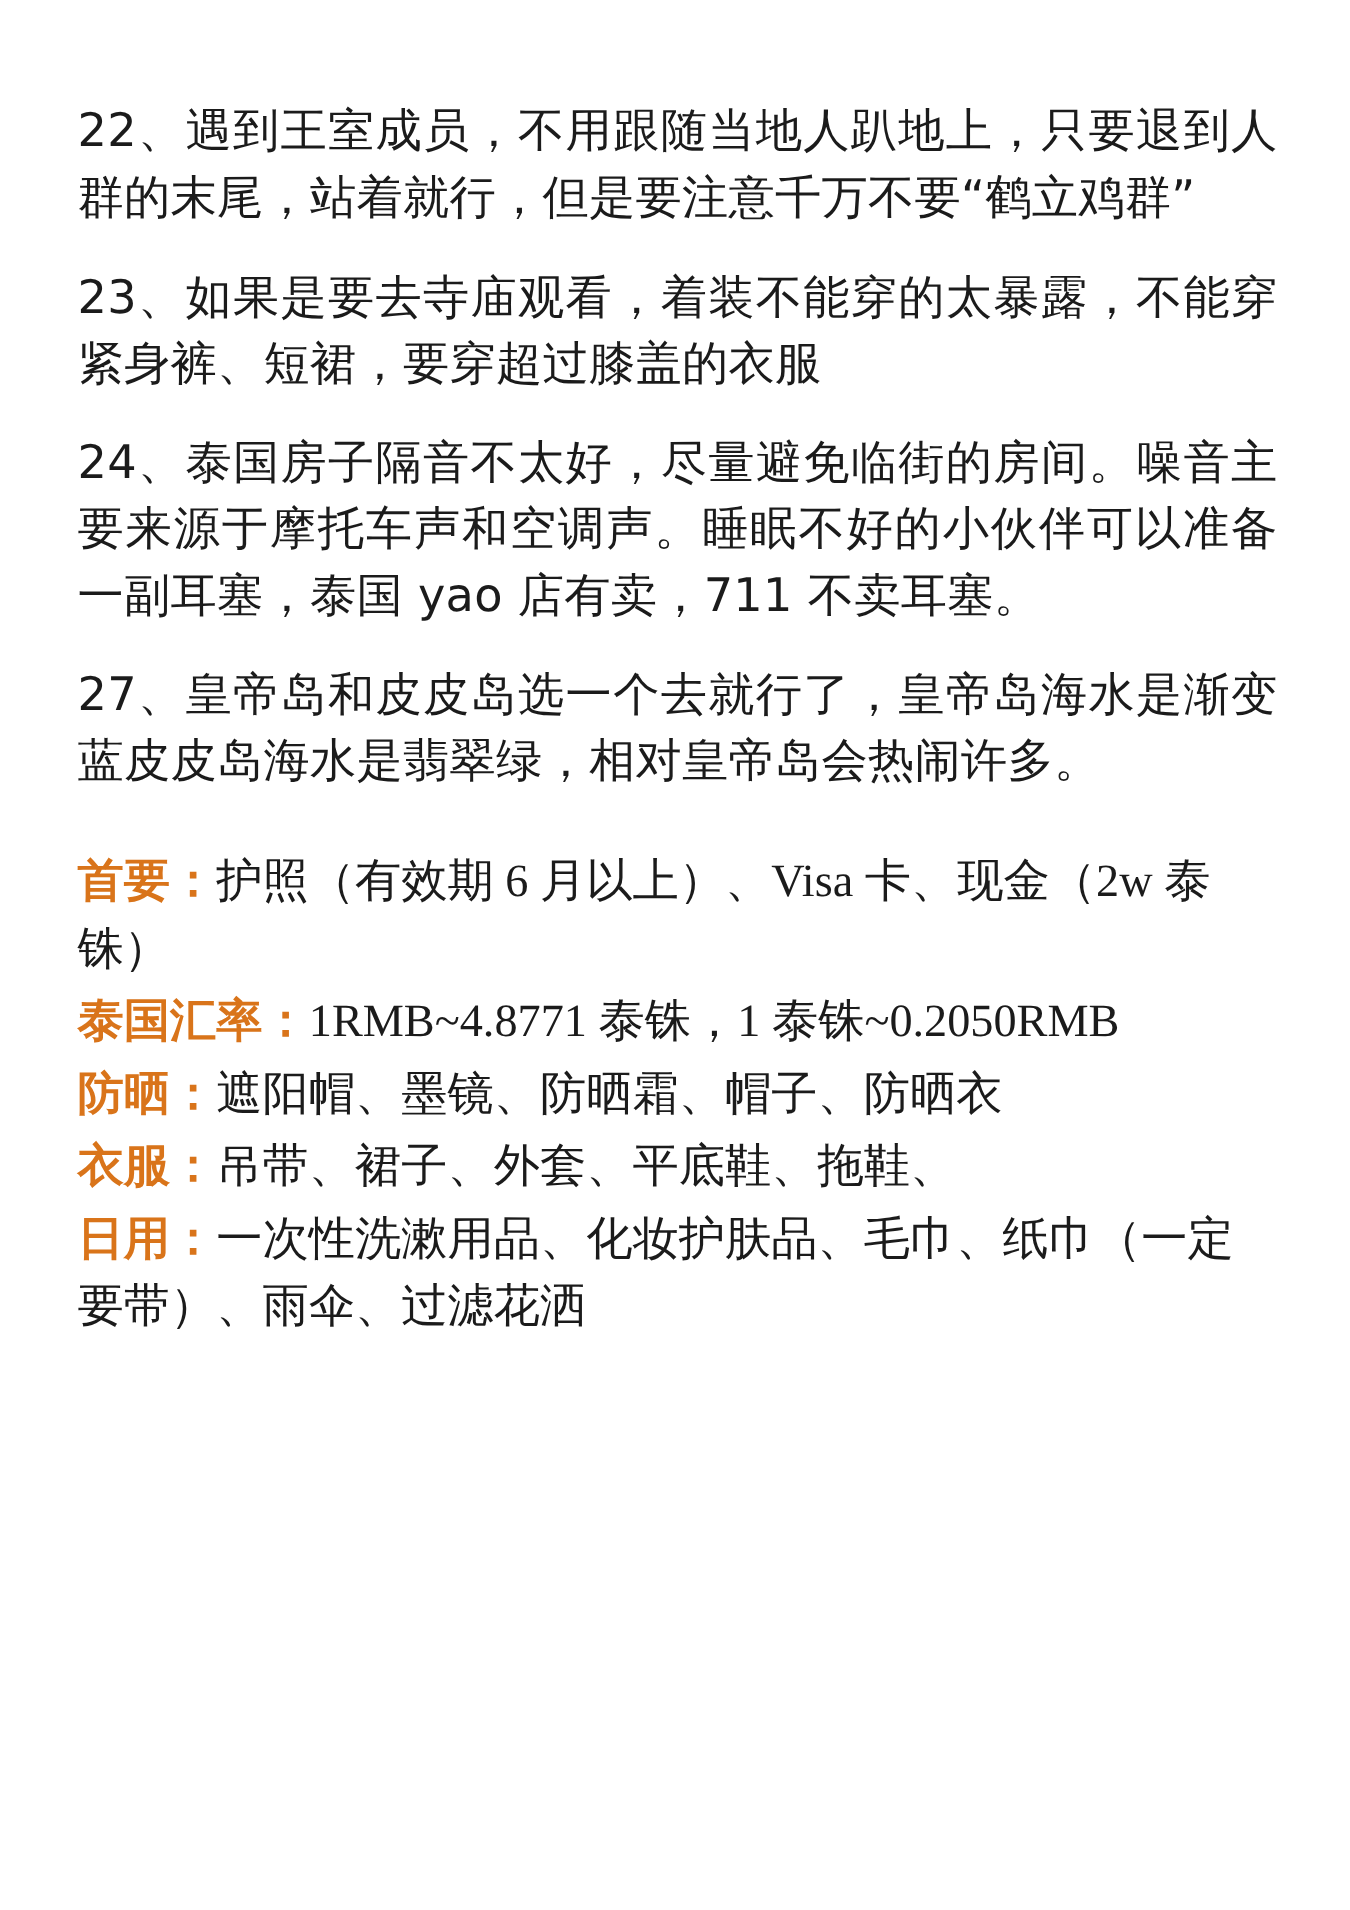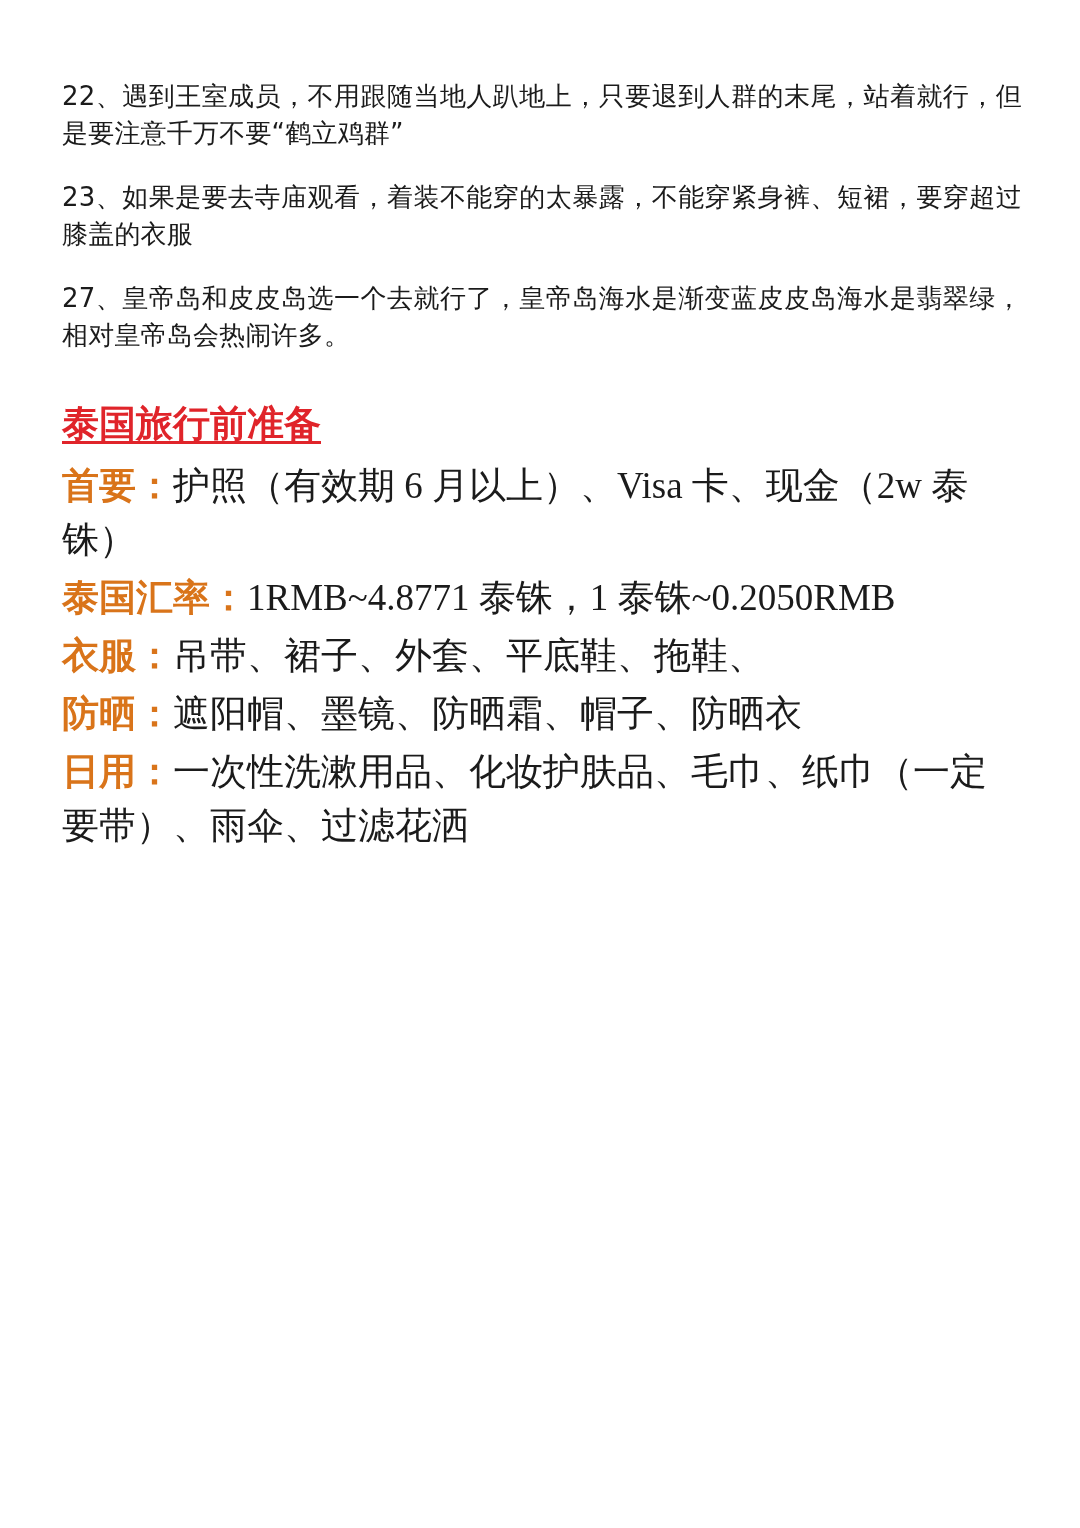--- a/index.html
+++ b/index.html
@@ -21,21 +21,21 @@
     padding: 78px 58px 30px 62px;
     background: #ffffff;
   }
 
   
   .tips {
     margin: 0;
     padding: 0;
   }
   .tip {
-    font-size: 26px;
+    font-size: 37px;
     line-height: 1.44;
     letter-spacing: 0.2px;
     color: #1b1b1b;
     margin: 0 0 26px 0;
     text-align: justify;
     text-justify: inter-character;
     font-family: "DejaVu Sans", "Liberation Sans", sans-serif;
     font-weight: 400;
   }
   .tip:last-child { margin-bottom: 0; }
@@ -80,38 +80,38 @@
   }
 </style>
 </head>
 <body>
 
 <div class="page">
 
   <section class="tips">
     <p class="tip">22、遇到王室成员，不用跟随当地人趴地上，只要退到人群的末尾，站着就行，但是要注意千万不要“鹤立鸡群”</p>
     <p class="tip">23、如果是要去寺庙观看，着装不能穿的太暴露，不能穿紧身裤、短裙，要穿超过膝盖的衣服</p>
+    <p class="tip">24、泰国房子隔音不太好，尽量避免临街的房间。噪音主要来源于摩托车声和空调声。睡眠不好的小伙伴可以准备一副耳塞，泰国 yao 店有卖，711 不卖耳塞。</p>
     <p class="tip">27、皇帝岛和皮皮岛选一个去就行了，皇帝岛海水是渐变蓝皮皮岛海水是翡翠绿，相对皇帝岛会热闹许多。</p>
   </section>
 
   <section class="prep">
-    <h2 class="prep-title">泰国旅行前准备</h2>
 
     <ul class="prep-list">
       <li class="prep-row">
         <span class="label">首要：</span><span class="value">护照（有效期 6 月以上）、Visa 卡、现金（2w 泰铢）</span>
       </li>
       <li class="prep-row">
         <span class="label">泰国汇率：</span><span class="value">1RMB~4.8771 泰铢，1 泰铢~0.2050RMB</span>
       </li>
       <li class="prep-row">
-        <span class="label">衣服：</span><span class="value">吊带、裙子、外套、平底鞋、拖鞋、</span>
+        <span class="label">防晒：</span><span class="value">遮阳帽、墨镜、防晒霜、帽子、防晒衣</span>
       </li>
       <li class="prep-row">
-        <span class="label">防晒：</span><span class="value">遮阳帽、墨镜、防晒霜、帽子、防晒衣</span>
+        <span class="label">衣服：</span><span class="value">吊带、裙子、外套、平底鞋、拖鞋、</span>
       </li>
       <li class="prep-row">
         <span class="label">日用：</span><span class="value">一次性洗漱用品、化妆护肤品、毛巾、纸巾（一定要带）、雨伞、过滤花洒</span>
       </li>
 
     </ul>
   </section>
 
 </div>
 

